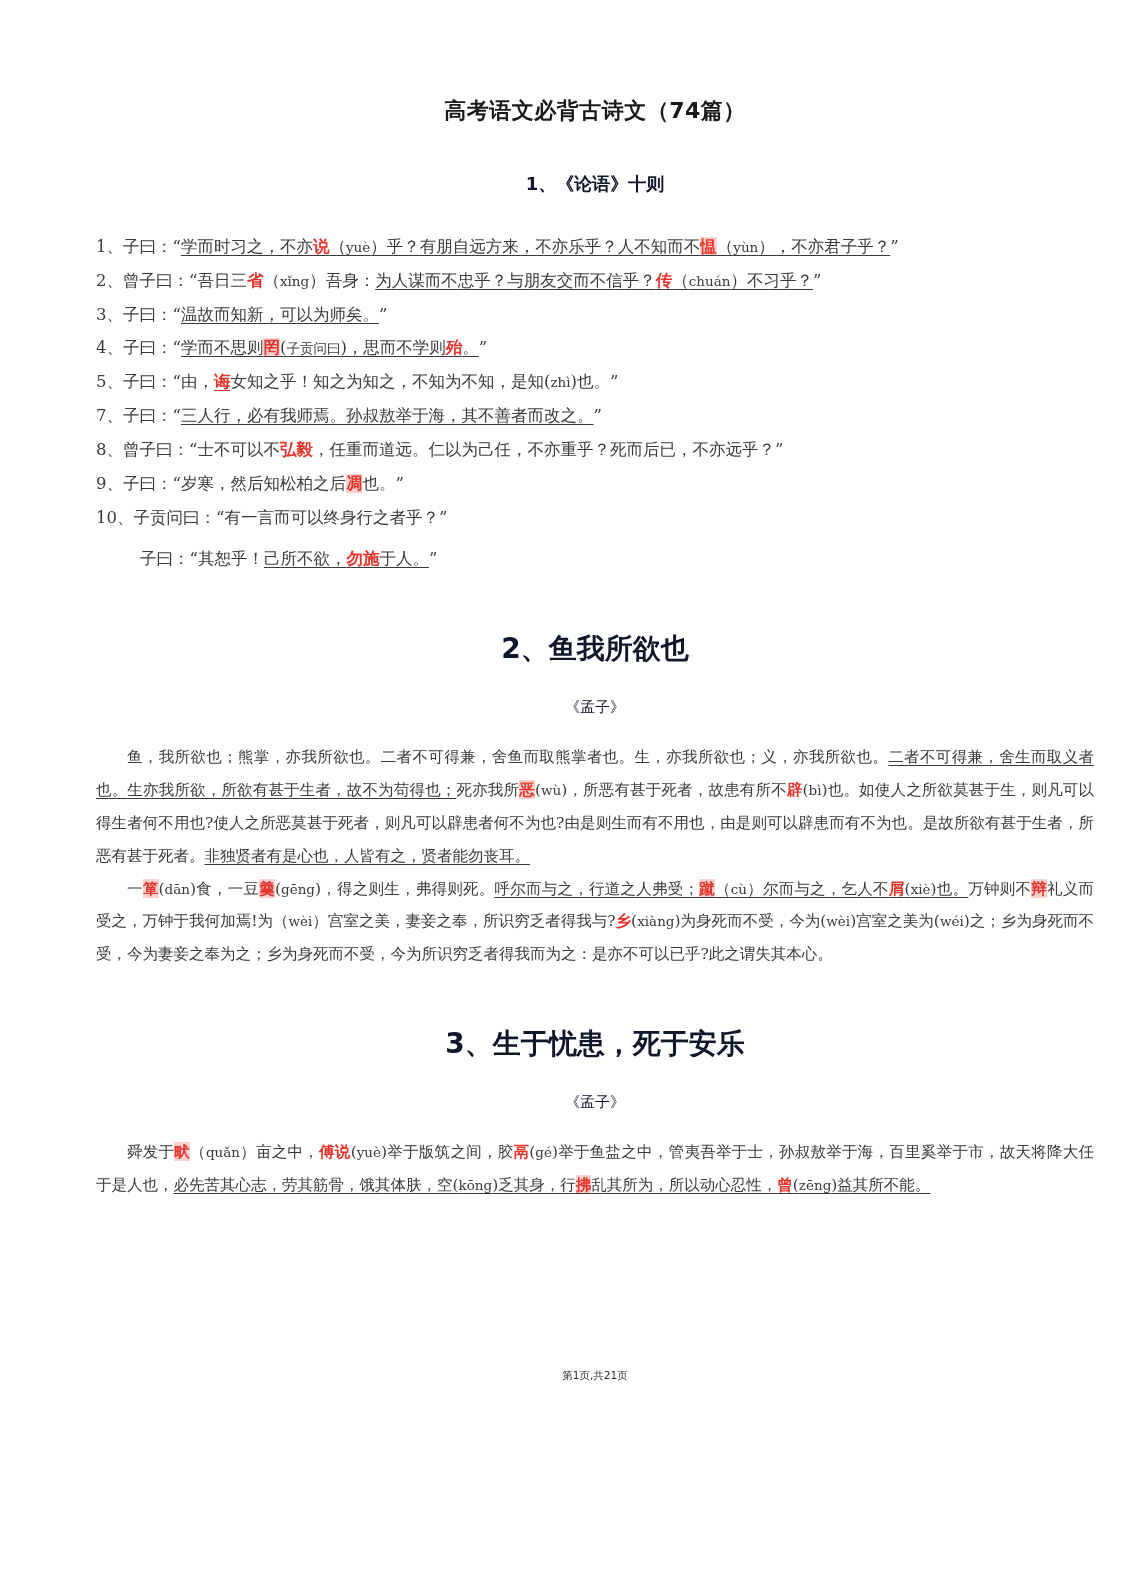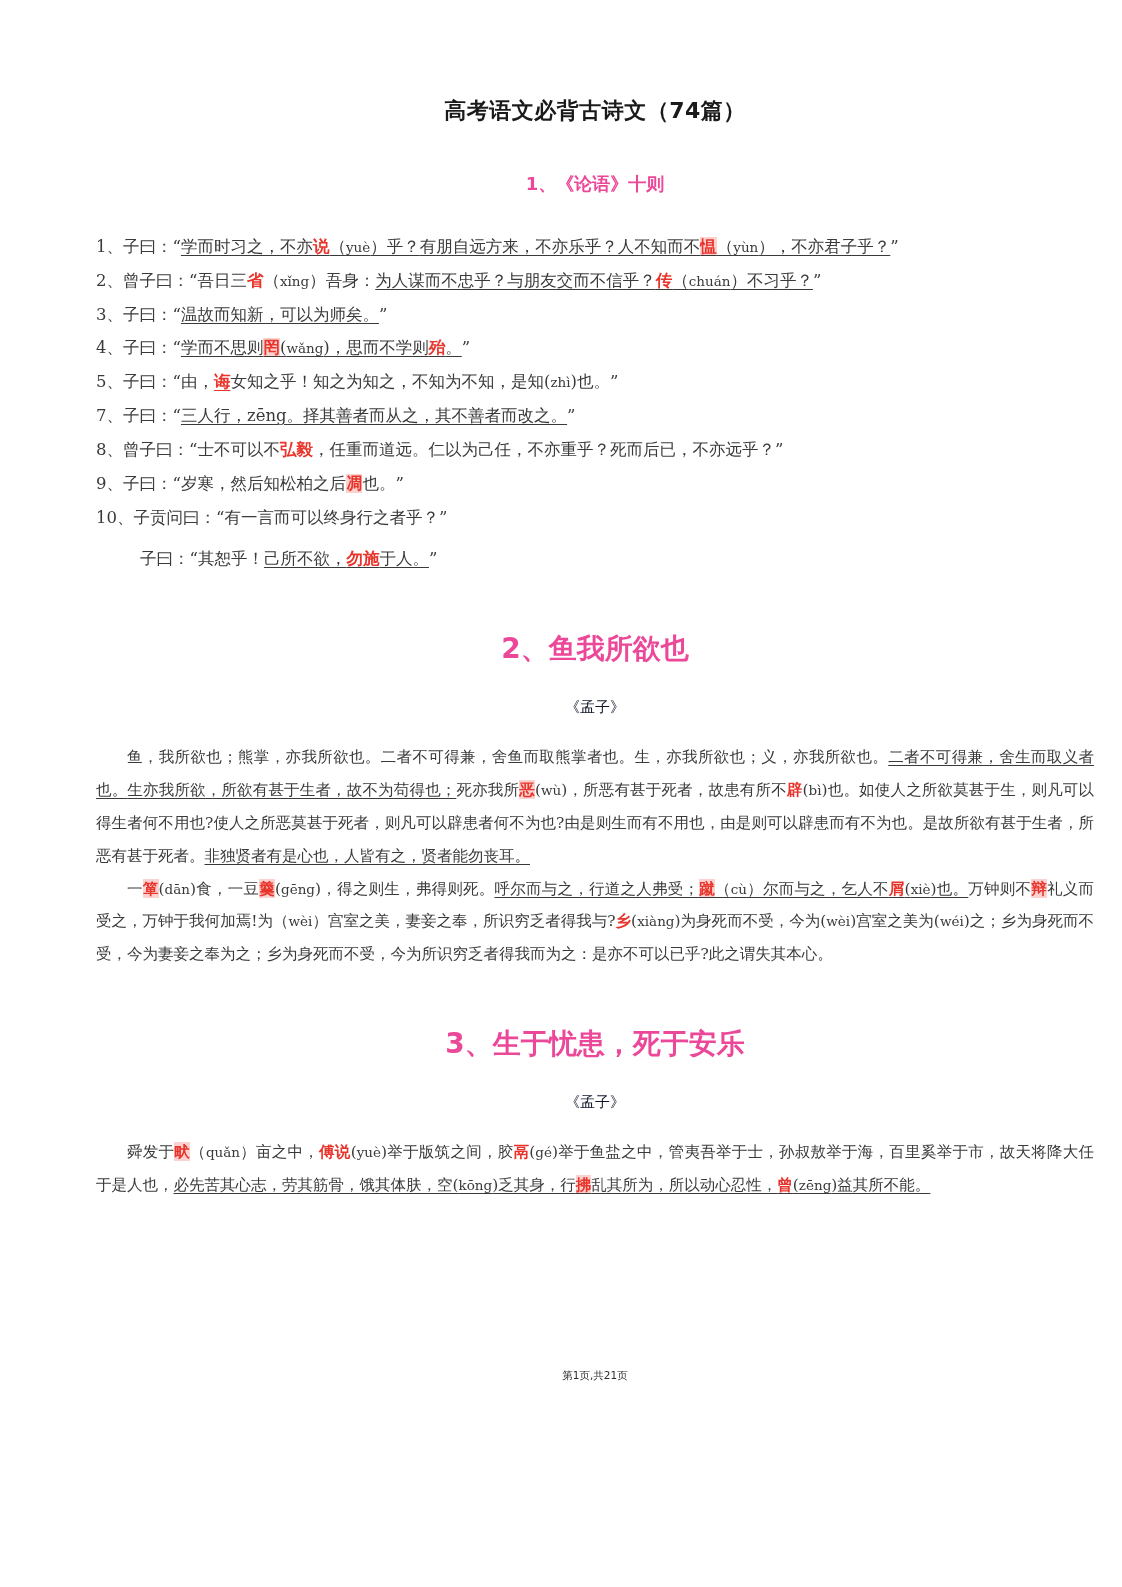--- a/index.html
+++ b/index.html
@@ -29,21 +29,21 @@
     font-weight: bold;
     font-size: 22px;
     color: #1a1a1a;
     letter-spacing: 0.5px;
     margin: 0 0 46px 0;
   }
   .sec-heading {
     text-align: center;
     font-family: "DejaVu Sans", "Liberation Sans", sans-serif;
     font-weight: bold;
-    color: #ec4899;
+    color: #0f172a;
     margin: 0;
   }
   .sec-heading.h1 {
     font-size: 18px;
     margin-bottom: 34px;
   }
   .sec-heading.h2 {
     font-size: 28px;
     margin-top: 54px;
     margin-bottom: 30px;
@@ -102,26 +102,26 @@
 
   <div class="sec-block">
     <h2 class="sec-heading h1">1、《论语》十则</h2>
 
     <p class="quote-line">1、子曰：“<span class="u">学而时习之，不亦<span class="r">说</span>（<span class="py">yuè</span>）乎？</span><span class="u">有朋自远方来，不亦乐乎？人不知而不<span class="hl">愠</span>（<span class="py">yùn</span>），不亦君子乎？</span>”</p>
 
     <p class="quote-line">2、曾子曰：“吾日三<span class="r">省</span>（<span class="py">xǐng</span>）吾身：<span class="u">为人谋而不忠乎？与朋友交而不信乎？<span class="r">传</span>（<span class="py">chuán</span>）不习乎？</span>”</p>
 
     <p class="quote-line">3、子曰：“<span class="u">温故而知新，可以为师矣。</span>”</p>
 
-    <p class="quote-line">4、子曰：“<span class="u">学而不思则<span class="hl">罔</span>(<span class="py">wǎng</span>)，思而不学则<span class="r">殆</span>。</span>”</p>
+    <p class="quote-line">4、子曰：“<span class="u">学而不思则<span class="hl">罔</span>(<span class="py">子贡问曰</span>)，思而不学则<span class="r">殆</span>。</span>”</p>
 
     <p class="quote-line">5、子曰：“由，<span class="r u">诲</span>女知之乎！知之为知之，不知为不知，是知(<span class="py">zhì</span>)也。”</p>
 
 
-    <p class="quote-line">7、子曰：“<span class="u">三人行，zēng。择其善者而从之，其不善者而改之。</span>”</p>
+    <p class="quote-line">7、子曰：“<span class="u">三人行，必有我师焉。孙叔敖举于海，其不善者而改之。</span>”</p>
 
     <p class="quote-line">8、曾子曰：“士不可以不<span class="r">弘毅</span>，任重而道远。仁以为己任，不亦重乎？死而后已，不亦远乎？”</p>
 
     <p class="quote-line">9、子曰：“岁寒，然后知松柏之后<span class="hl">凋</span>也。”</p>
 
     <p class="quote-line">10、子贡问曰：“有一言而可以终身行之者乎？”</p>
 
     <p class="quote-line indent-sub">子曰：“其恕乎！<span class="u">己所不欲，<span class="r">勿施</span>于人。</span>”</p>
   </div>
 

